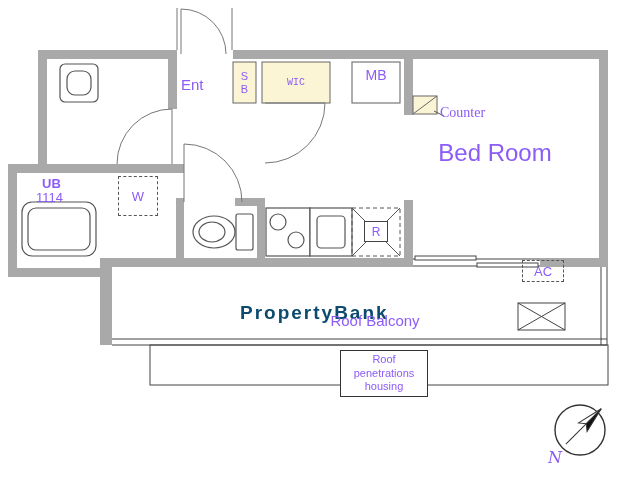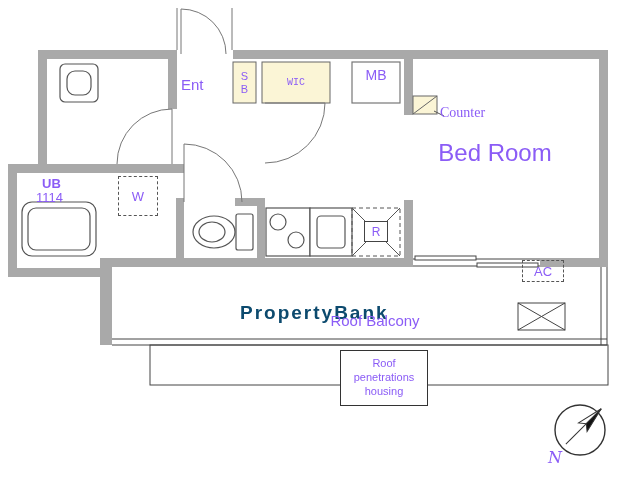--- a/index.html
+++ b/index.html
@@ -163,21 +163,21 @@
   <div class="lbl" style="left:36px;top:190px;font-size:13px;">1114</div>
 
   <div class="lbl center box dashed" style="left:118px;top:176px;width:40px;height:40px;font-size:13px;">W</div>
 
   <div class="lbl center box solidbox" style="left:364px;top:221px;width:24px;height:21px;font-size:12px;">R</div>
 
   <div class="lbl center box dashed" style="left:522px;top:224px;width:42px;height:22px;font-size:13px;margin-top:36px;">AC</div>
 
   <div class="lbl center" style="left:265px;top:312px;width:220px;font-size:15px;text-align:right;">Roof Balcony</div>
 
-  <div class="lbl center box housing" style="left:340px;top:350px;width:88px;height:56px;">
+  <div class="lbl center box housing" style="left:340px;top:350px;width:88px;height:47px;">
     <span>Roof</span>
     <span>penetrations</span>
     <span>housing</span>
   </div>
 
   <div class="lbl north" style="left:548px;top:448px;">N</div>
 
 </div>
 
 </body></html>

